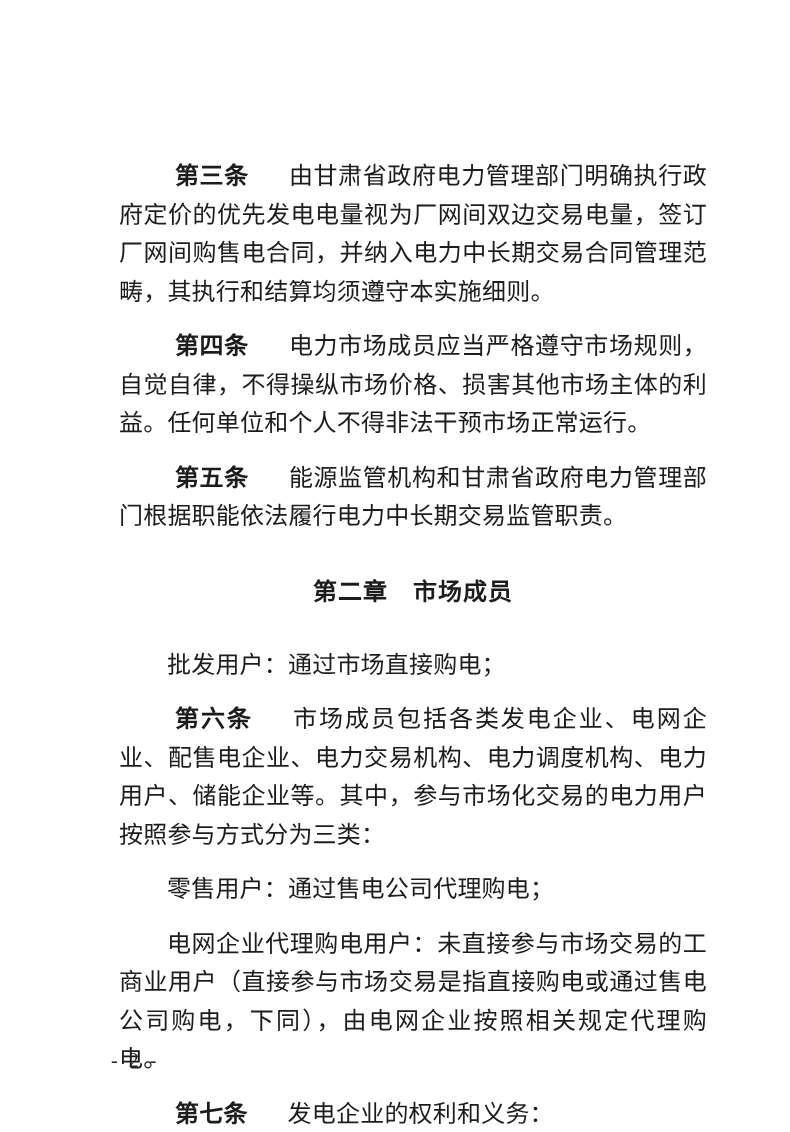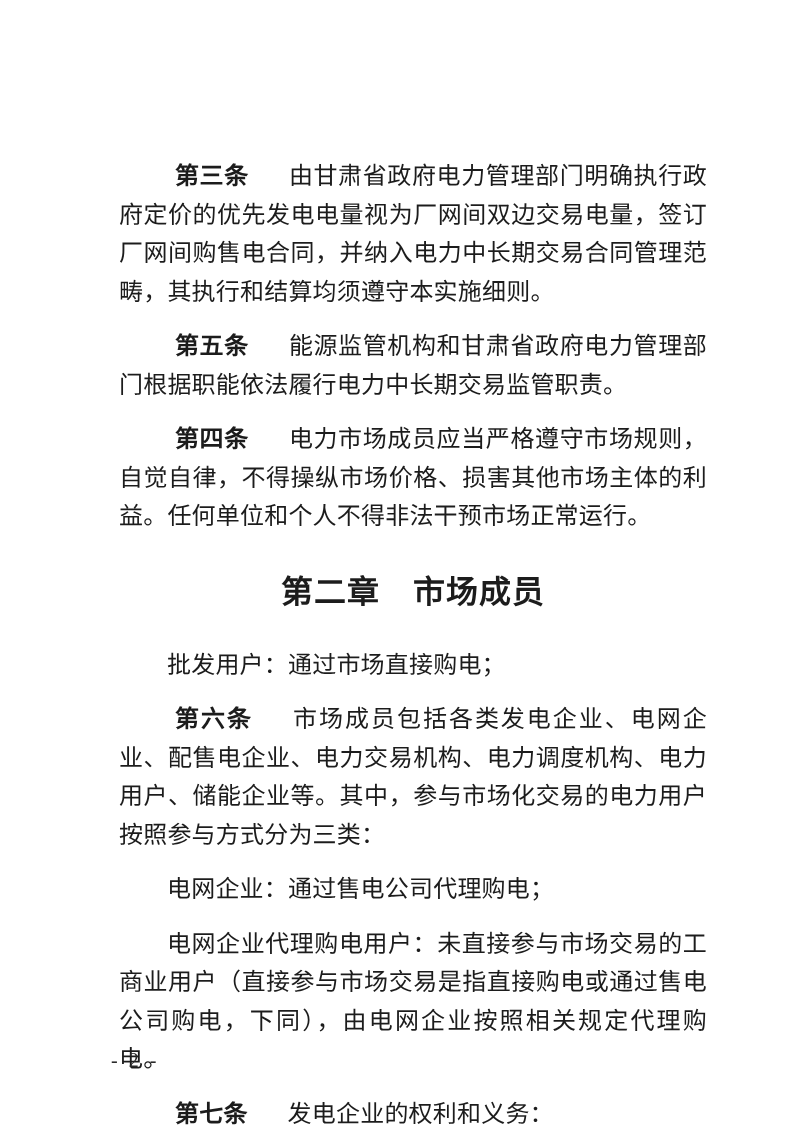--- a/index.html
+++ b/index.html
@@ -33,21 +33,21 @@
     letter-spacing: 0.2px;
   }
   .article-label {
     font-family: "Liberation Sans", "DejaVu Sans", sans-serif;
     font-weight: 700;
     margin-right: 24px;
   }
   .heading {
     font-family: "Liberation Sans", "DejaVu Sans", sans-serif;
     font-weight: 700;
-    font-size: 32px;
+    font-size: 24px;
     line-height: 40px;
     text-align: center;
     text-indent: 0;
     letter-spacing: 1px;
   }
   .chapter-heading { margin-top: 20px; margin-bottom: 18px; }
   .section-heading { margin-top: 16px; margin-bottom: 21px; }
   .page-footer {
     position: absolute;
     left: 95px;
@@ -58,30 +58,30 @@
   }
 </style>
 </head>
 <body>
 
 <div class="page">
   <div class="doc-body">
 
     <p class="para"><span class="article-label">第三条</span><span>由甘肃省政府电力管理部门明确执行政府定价的优先发电电量视为厂网间双边交易电量，签订厂网间购售电合同，并纳入电力中长期交易合同管理范畴，其执行和结算均须遵守本实施细则。</span></p>
 
+    <p class="para"><span class="article-label">第四条</span><span>电力市场成员应当严格遵守市场规则，自觉自律，不得操纵市场价格、损害其他市场主体的利益。任何单位和个人不得非法干预市场正常运行。</span></p>
+
     <p class="para"><span class="article-label">第五条</span><span>能源监管机构和甘肃省政府电力管理部门根据职能依法履行电力中长期交易监管职责。</span></p>
-
-    <p class="para"><span class="article-label">第四条</span><span>电力市场成员应当严格遵守市场规则，自觉自律，不得操纵市场价格、损害其他市场主体的利益。任何单位和个人不得非法干预市场正常运行。</span></p>
 
     <h2 class="heading chapter-heading">第二章　市场成员</h2>
 
     <p class="para">批发用户：通过市场直接购电；</p>
 
     <p class="para"><span class="article-label">第六条</span><span>市场成员包括各类发电企业、电网企业、配售电企业、电力交易机构、电力调度机构、电力用户、储能企业等。其中，参与市场化交易的电力用户按照参与方式分为三类：</span></p>
-    <p class="para">电网企业：通过售电公司代理购电；</p>
+    <p class="para">零售用户：通过售电公司代理购电；</p>
     <p class="para">电网企业代理购电用户：未直接参与市场交易的工商业用户（直接参与市场交易是指直接购电或通过售电公司购电，下同），由电网企业按照相关规定代理购电。</p>
 
 
     <p class="para"><span class="article-label">第七条</span><span>发电企业的权利和义务：</span></p>
 
   </div>
 
   <div class="page-footer">- 2 -</div>
 </div>
 

